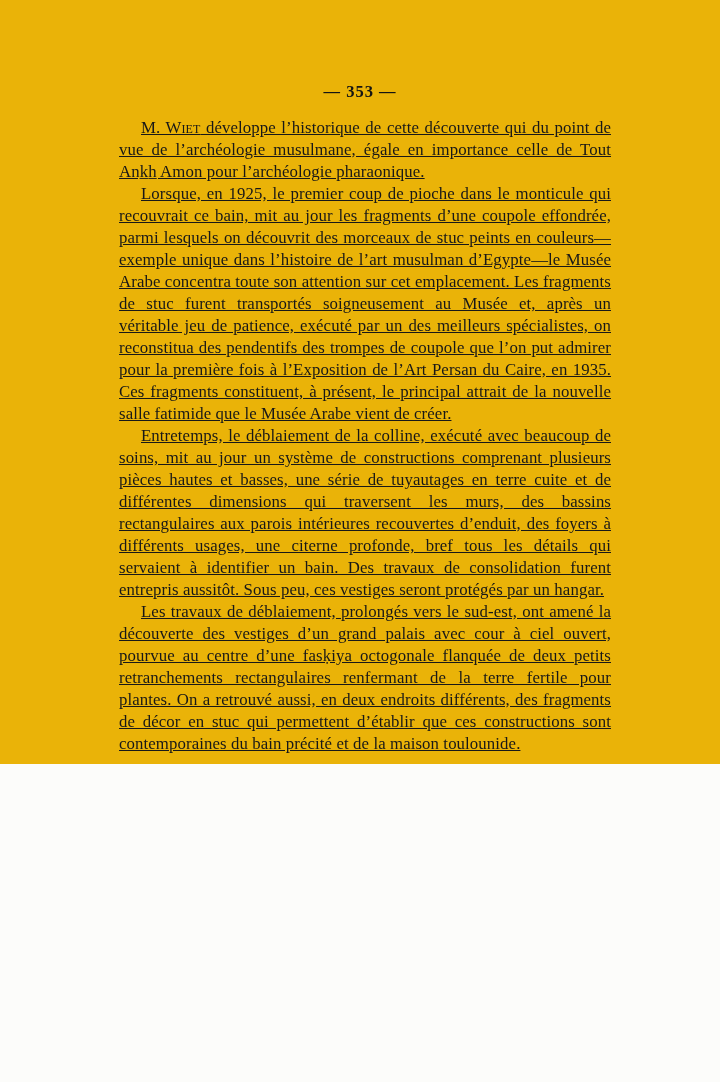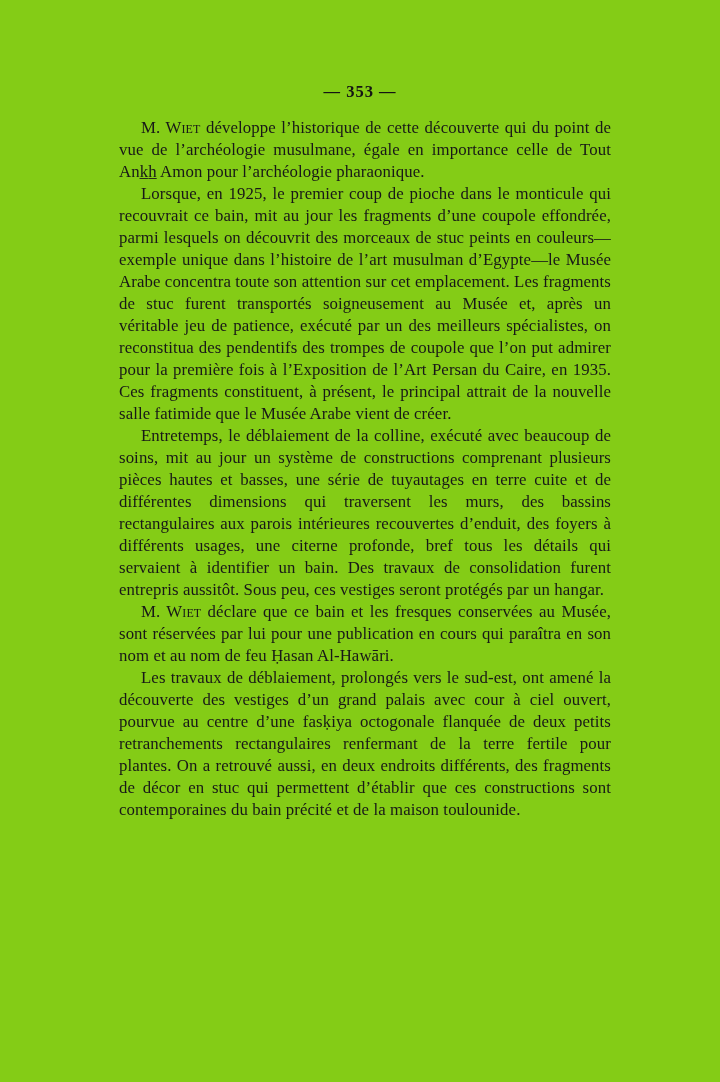--- a/index.html
+++ b/index.html
@@ -8,22 +8,22 @@
   }
   body {
     width: 720px;
     height: 1082px;
     background: #fcfcfa;
     overflow: hidden;
   }
   .page {
     position: relative;
     width: 720px;
-    height: 1082px;
-    background: #84cc16;
+    height: 764px;
+    background: #eab308;
     color: #161616;
     font-family: "Liberation Serif", "DejaVu Serif", serif;
   }
   .page-number {
     position: absolute;
     top: 82px;
     left: 0;
     right: 0;
     text-align: center;
     font-weight: bold;
@@ -34,20 +34,21 @@
   .text-block {
     position: absolute;
     top: 117px;
     left: 119px;
     width: 492px;
     font-size: 16.8px;
     line-height: 22px;
     text-align: justify;
     letter-spacing: 0.1px;
     color: #181818;
+    text-decoration: underline;
   }
   .text-block p {
     margin: 0;
     padding: 0;
     text-indent: 22px;
   }
   .sc {
     font-variant: small-caps;
   }
 </style>
@@ -57,18 +58,17 @@
 <div class="page">
   <div class="page-number">— 353 —</div>
 
   <div class="text-block">
     <p class="para"><span class="sc">M. Wiet</span><span> développe l’historique de cette découverte qui du point de vue de l’archéologie musulmane, égale en importance celle de Tout Ank̲h̲ Amon pour l’archéologie pharaonique.</span></p>
 
     <p class="para"><span>Lorsque, en 1925, le premier coup de pioche dans le monticule qui recouvrait ce bain, mit au jour les fragments d’une coupole effondrée, parmi lesquels on découvrit des morceaux de stuc peints en couleurs—exemple unique dans l’histoire de l’art musulman d’Egypte—le Musée Arabe concentra toute son attention sur cet emplacement. Les fragments de stuc furent transportés soigneusement au Musée et, après un véritable jeu de patience, exécuté par un des meilleurs spécialistes, on reconstitua des pendentifs des trompes de coupole que l’on put admirer pour la première fois à l’Exposition de l’Art Persan du Caire, en 1935. Ces fragments constituent, à présent, le principal attrait de la nouvelle salle fatimide que le Musée Arabe vient de créer.</span></p>
 
     <p class="para"><span>Entretemps, le déblaiement de la colline, exécuté avec beaucoup de soins, mit au jour un système de constructions comprenant plusieurs pièces hautes et basses, une série de tuyautages en terre cuite et de différentes dimensions qui traversent les murs, des bassins rectangulaires aux parois intérieures recouvertes d’enduit, des foyers à différents usages, une citerne profonde, bref tous les détails qui servaient à identifier un bain.   Des travaux de consolidation furent entrepris aussitôt.  Sous peu, ces vestiges seront protégés par un hangar.</span></p>
 
-    <p class="para"><span class="sc">M. Wiet</span><span> déclare que ce bain et les fresques conservées au Musée, sont réservées par lui pour une publication en cours qui paraîtra en son nom et au nom de feu Ḥasan Al-Hawāri.</span></p>
 
     <p class="para"><span>Les travaux de déblaiement, prolongés vers le sud-est, ont amené la découverte des vestiges d’un grand palais avec cour à ciel ouvert, pourvue au centre d’une fasḳiya octogonale flanquée de deux petits retranchements rectangulaires renfermant de la terre fertile pour plantes.  On a retrouvé aussi, en deux endroits différents, des fragments de décor en stuc qui permettent d’établir que ces constructions sont contemporaines du bain précité et de la maison toulounide.</span></p>
 
   </div>
 </div>
 
 </body></html>

